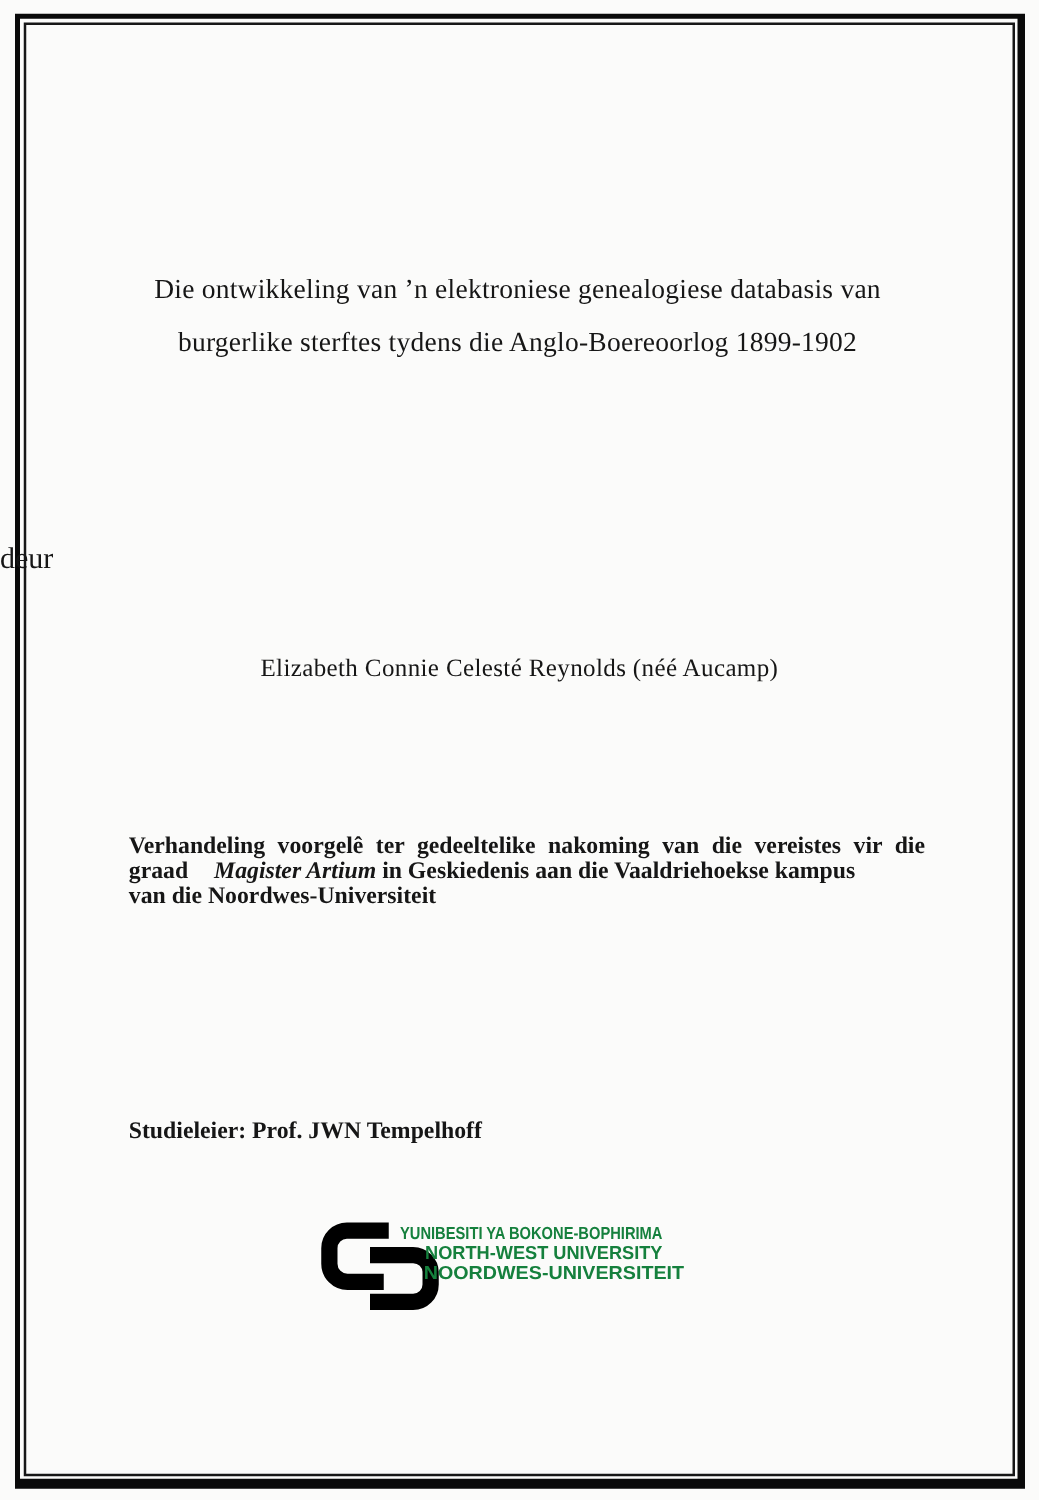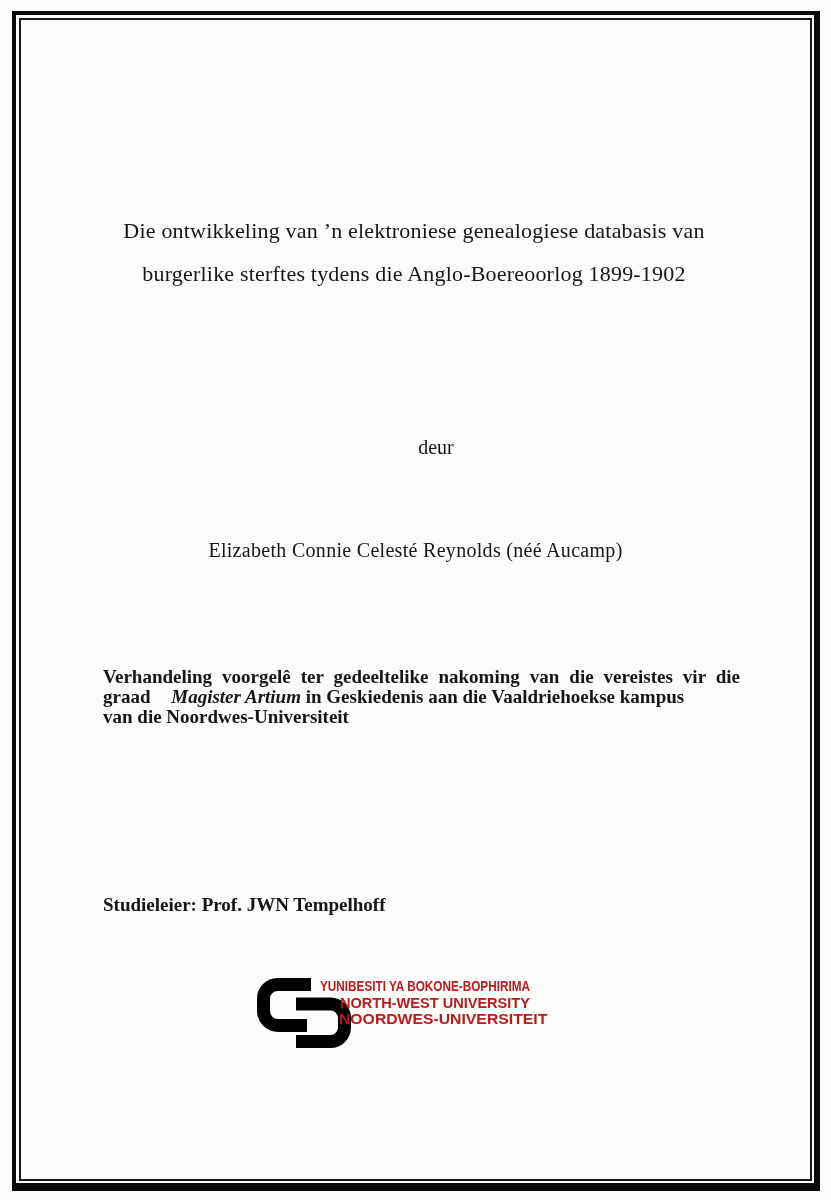--- a/index.html
+++ b/index.html
@@ -18,42 +18,42 @@
     position:absolute;left:19px;top:18px;right:19px;bottom:19px;
     border:2px solid #171717;
   }
   .title-block{
     position:absolute;top:209px;left:57px;right:60px;
     text-align:center;font-size:22px;line-height:43px;
     letter-spacing:.2px;
   }
   .byline-word{
     position:absolute;top:436px;left:0;right:0;
-    text-align:center;font-size:20px;line-height:22px;margin-left:41px;
+    font-size:24px;line-height:22px;
   }
   .author-line{
     position:absolute;top:524px;left:0;right:0;
-    text-align:center;font-size:20px;letter-spacing:.3px;margin-top:15px;
+    text-align:center;font-size:20px;letter-spacing:.3px;
   }
   .statement{
     position:absolute;top:667px;left:103px;width:637px;
     font-size:19px;line-height:20px;font-weight:bold;
   }
   .statement .just{text-align:justify;text-align-last:justify;}
   .statement .it{font-style:italic;margin-left:16px;}
   .footer-block{
     position:absolute;top:893px;left:103px;
     font-size:19px;line-height:23px;font-weight:bold;
   }
   .logo{position:absolute;left:256px;top:977px;width:330px;height:75px;}
   .logo-mark{position:absolute;left:0;top:0;width:96px;height:72px;}
   .logo-text{
     position:absolute;left:64px;top:1px;white-space:nowrap;
     font-family:"Liberation Sans","DejaVu Sans",sans-serif;
-    font-weight:700;color:#b91c1c;line-height:16.5px;
+    font-weight:700;color:#15803d;line-height:16.5px;
   }
   .logo-text .l1{display:block;font-size:14px;transform:scaleX(.84);transform-origin:left center;}
   .logo-text .l2{display:block;font-size:15px;margin-left:20px;transform:scaleX(.97);transform-origin:left center;}
   .logo-text .l3{display:block;font-size:15px;margin-left:19px;transform:scaleX(1.05);transform-origin:left center;}
 </style>
 </head>
 <body>
 
 <div class="frame-outer"></div>
 <div class="frame-inner"></div>

